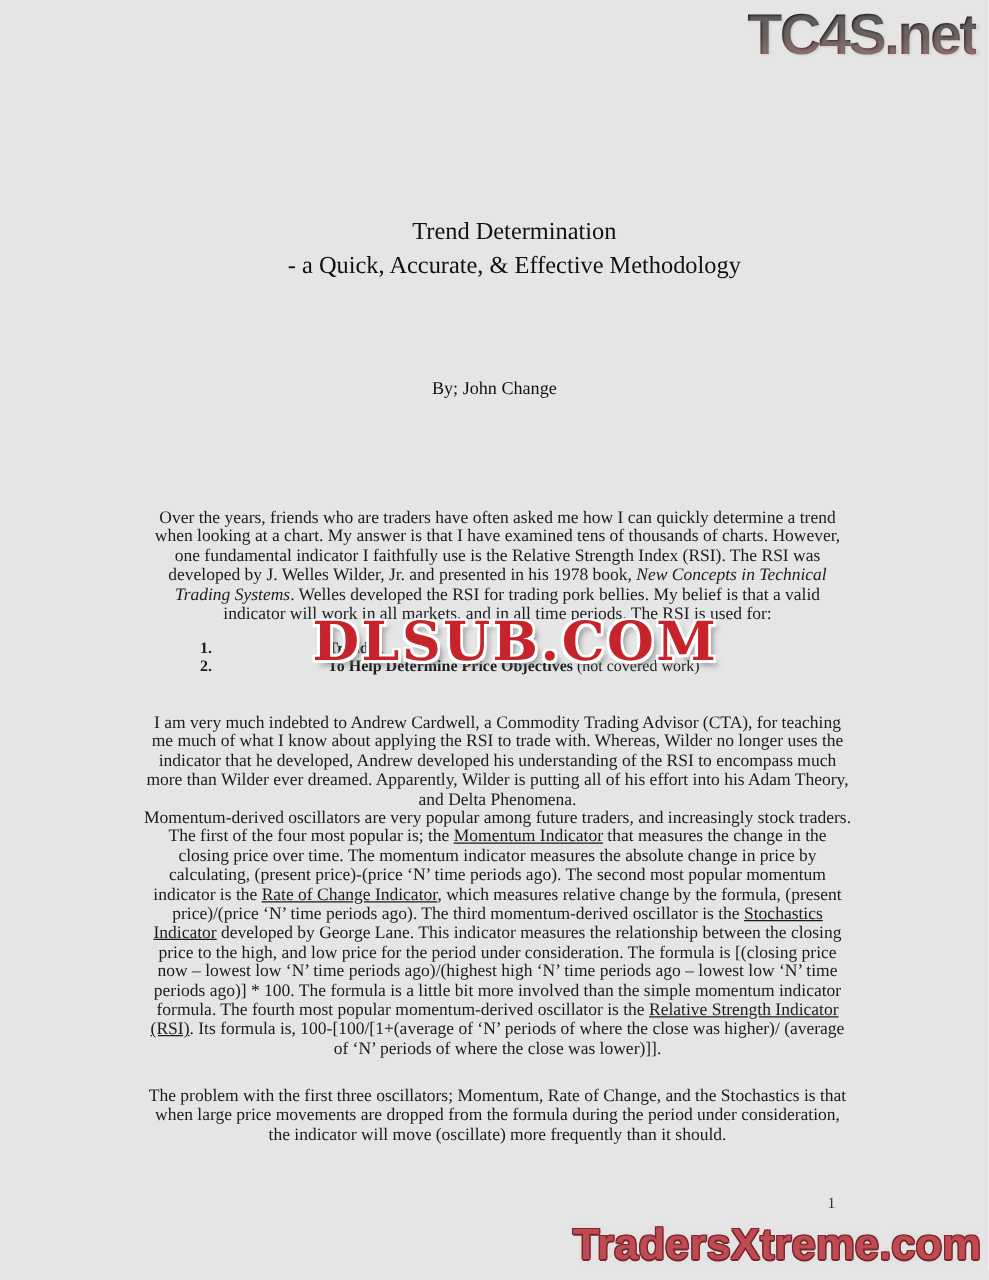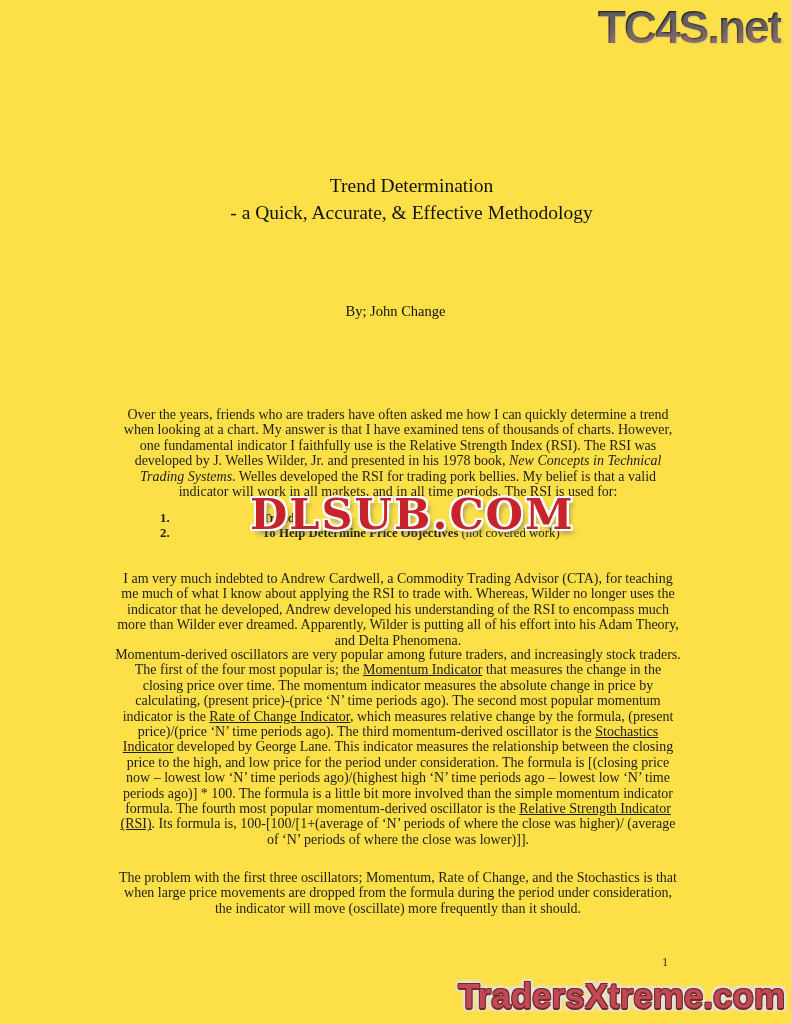--- a/index.html
+++ b/index.html
@@ -1,19 +1,19 @@
 <!DOCTYPE html>
 <html><head>
 <meta charset="utf-8">
 <style>
   html,body { margin:0; padding:0; background:#ffffff; }
   .page {
     position:relative;
     width:791px; height:1024px;
-    background:#fde047;
+    background:#e5e5e5;
     font-family:"Liberation Serif", serif;
     color:#1c1c1c;
     overflow:hidden;
   }
 
   
   .header-logo {
     position:absolute; top:0px; right:10px;
     font-family:"Liberation Sans", sans-serif;
     font-weight:bold; font-size:46px; letter-spacing:-2px;

